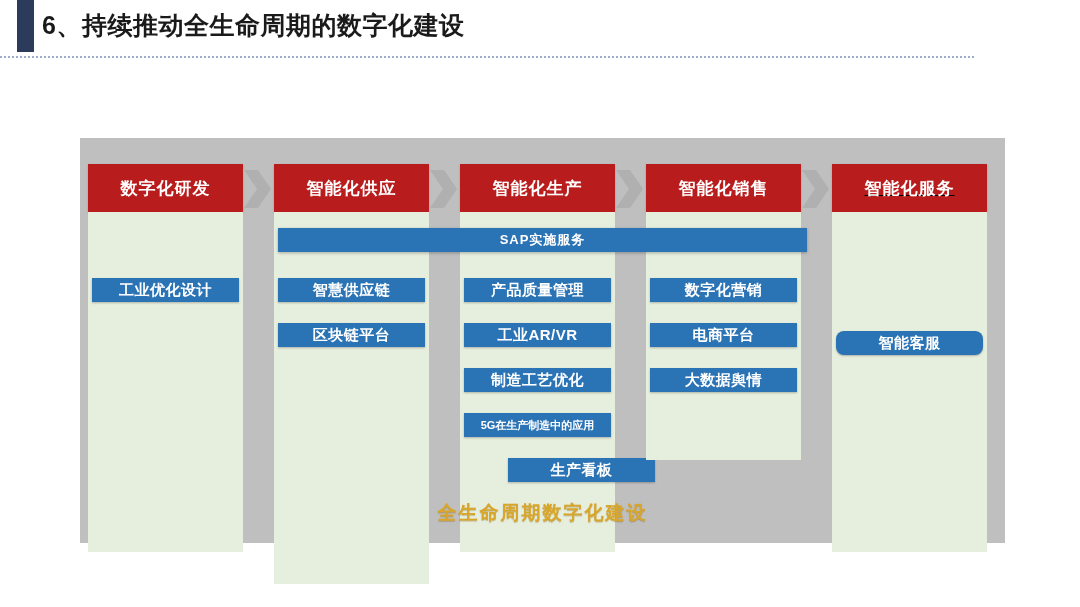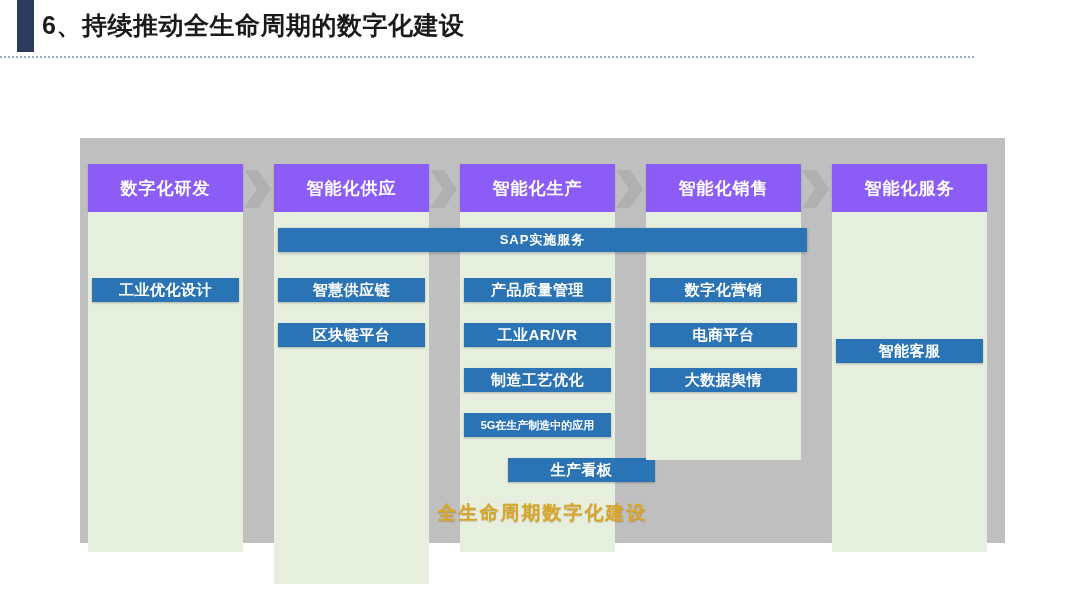--- a/index.html
+++ b/index.html
@@ -55,21 +55,21 @@
     background: #bfbfbf;
   }
 
   .column {
     position: absolute;
     top: 26px;
     width: 155px;
   }
   .col-header {
     height: 48px;
-    background: #8b5cf6;
+    background: #b91c1c;
     color: #ffffff;
     font-size: 17px;
     font-weight: bold;
     display: flex;
     align-items: center;
     justify-content: center;
     letter-spacing: 1px;
     box-shadow: 0 1px 2px rgba(0,0,0,0.18);
   }
   .col-body {
@@ -171,24 +171,24 @@
         </div>
       </div>
       <div class="column" style="left: 566px;">
         <div class="col-header">智能化销售</div>
         <div class="col-body" style="height: 248px;">
           <div class="item-box" style="top: 66px;">数字化营销</div>
           <div class="item-box" style="top: 111px;">电商平台</div>
           <div class="item-box" style="top: 156px;">大数据舆情</div>
         </div>
       </div>
-      <div class="column" style="left: 752px;">
+      <div class="column" style="left: 752px; text-decoration: underline;">
         <div class="col-header">智能化服务</div>
         <div class="col-body" style="height: 340px;">
-          <div class="item-box" style="top: 127px;">智能客服</div>
+          <div class="item-box" style="top: 119px; border-radius: 8px;">智能客服</div>
         </div>
       </div>
     </div>
   <div id="arrows-host">
       <div class="arrow" style="left: 164px;">
         <svg width="28" height="46" viewBox="0 0 28 46">
           <polygon points="0,4 14,4 27,23 14,42 0,42 13,23" fill="#b0b0b0"></polygon>
         </svg>
       </div>
       <div class="arrow" style="left: 350px;">

